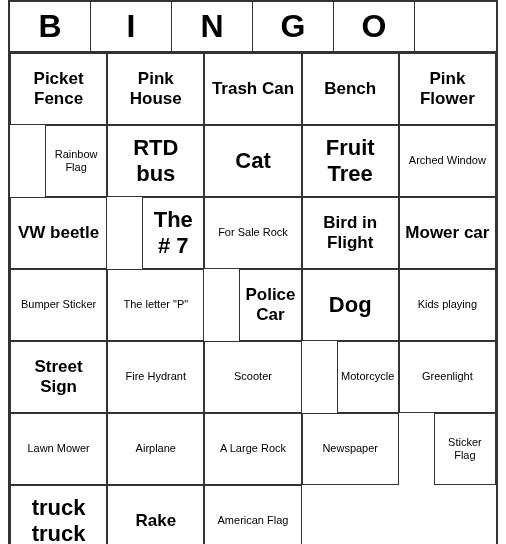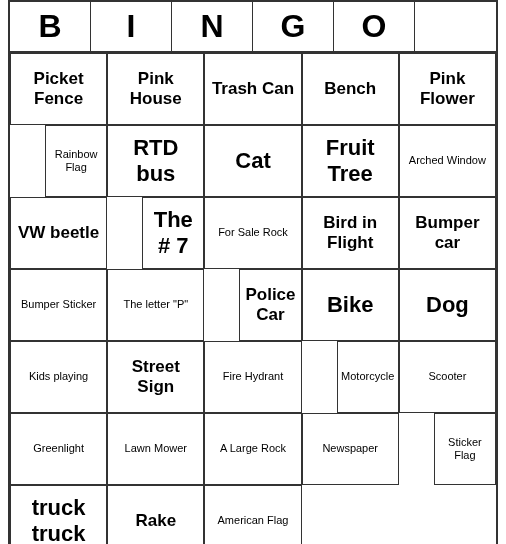--- a/index.html
+++ b/index.html
@@ -83,33 +83,33 @@
       <div class="bingo-cell medium">Pink Flower</div>
       <div class="bingo-cell small">Rainbow Flag</div>
       <div class="bingo-cell large">RTD bus</div>
       <div class="bingo-cell large">Cat</div>
       <div class="bingo-cell large">Fruit Tree</div>
       <div class="bingo-cell small">Arched Window</div>
       <div class="bingo-cell medium">VW beetle</div>
       <div class="bingo-cell large">The # 7</div>
       <div class="bingo-cell small">For Sale Rock</div>
       <div class="bingo-cell medium">Bird in Flight</div>
-      <div class="bingo-cell medium">Bumper car</div>
+      <div class="bingo-cell medium">Mower car</div>
       <div class="bingo-cell small">Bumper Sticker</div>
       <div class="bingo-cell small">The letter "P"</div>
       <div class="bingo-cell medium">Police Car</div>
-      <div class="bingo-cell large">Bike</div>
       <div class="bingo-cell large">Dog</div>
       <div class="bingo-cell small">Kids playing</div>
       <div class="bingo-cell medium">Street Sign</div>
       <div class="bingo-cell small">Fire Hydrant</div>
+      <div class="bingo-cell small">Scooter</div>
       <div class="bingo-cell small">Motorcycle</div>
-      <div class="bingo-cell small">Scooter</div>
       <div class="bingo-cell small">Greenlight</div>
       <div class="bingo-cell small">Lawn Mower</div>
+      <div class="bingo-cell small">Airplane</div>
       <div class="bingo-cell small">A Large Rock</div>
       <div class="bingo-cell small">Newspaper</div>
       <div class="bingo-cell small">Sticker Flag</div>
       <div class="bingo-cell large">truck truck</div>
       <div class="bingo-cell medium">Rake</div>
       <div class="bingo-cell small">American Flag</div>
     </div>
 </div>
 
 </body></html>

